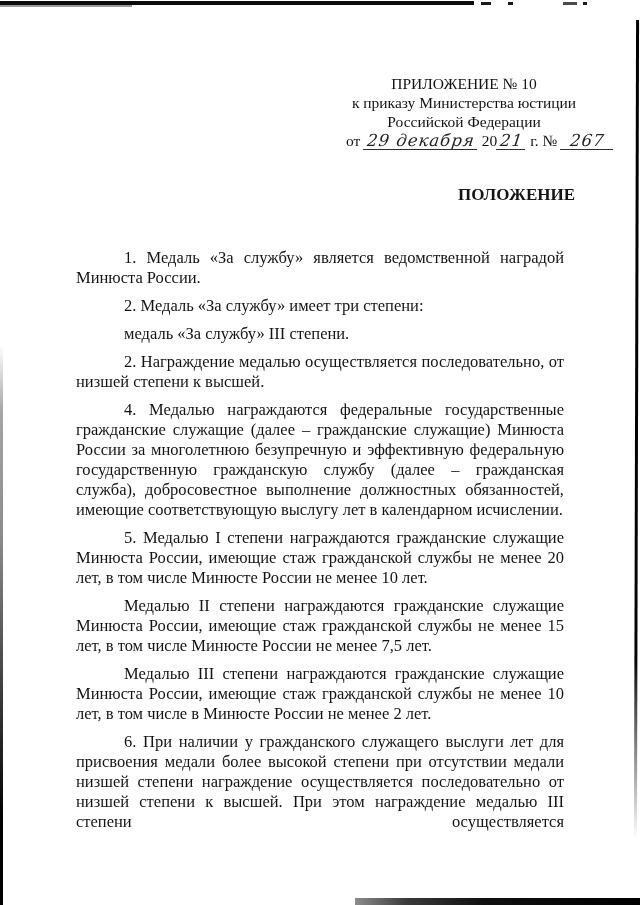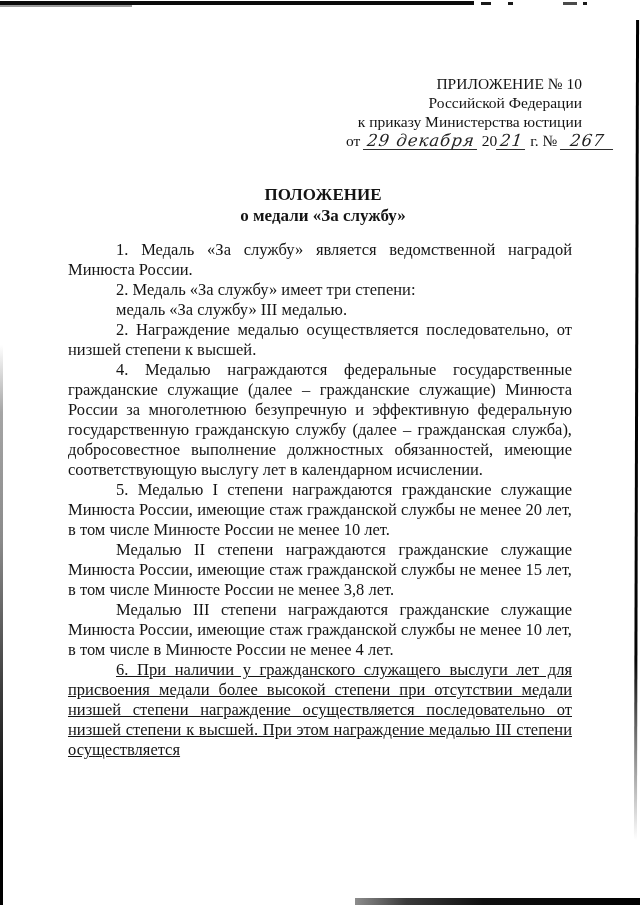--- a/index.html
+++ b/index.html
@@ -38,21 +38,21 @@
     background: linear-gradient(to bottom, rgba(0,0,0,0) 0%, #a5a5a5 12%, #8a8a8a 35%, #3c3c3c 62%, #000 85%);
   }
   .scan-bottom {
     position: absolute; bottom: 0; left: 355px; right: 0; height: 7px;
     background: linear-gradient(to right, #8d8d8d 0%, #3a3a3a 18%, #101010 45%, #000 100%);
   }
 
   
   .header {
     position: absolute; top: 75px; left: 346px; width: 236px;
-    text-align: right;
+    text-align: center;
     font-size: 15.5px; line-height: 18.8px;
     white-space: nowrap;
   }
   .date-line { margin-top: 1px; }
   .hw {
     display: inline-block;
     font-style: italic;
     font-family: "DejaVu Serif", serif;
     font-size: 16.5px;
     letter-spacing: 1px;
@@ -60,71 +60,70 @@
     border-bottom: 1.5px solid #2e2e2e;
     padding: 0 3px;
     transform: skewX(-7deg);
     line-height: 16px;
   }
   .hw.num { padding: 0 9px; }
 
   
   .title {
     position: absolute; top: 184px; left: 71px; width: 504px;
-    text-align: center; font-weight: bold;
+    text-align: right; font-weight: bold;
     font-size: 17px; line-height: 21px;
   }
 
   
   .body-text {
     position: absolute; top: 240px; left: 68px; width: 504px;
     font-size: 16.5px; line-height: 20px;
     text-align: justify;
   }
-  .body-text p { margin: 0; text-indent: 48px; }
-  .body-text p.cut { text-align-last: justify; text-decoration: underline; }
+  .body-text p { margin: 8px; text-indent: 48px; }
+  .body-text p.cut { text-align-last: justify; }
 </style>
 </head>
 <body>
 
 <div class="page">
 
   <div class="scan-top"></div>
   <div class="scan-top-gray"></div>
   <div class="scan-dash d1"></div>
   <div class="scan-dash d2"></div>
   <div class="scan-dash d3"></div>
   <div class="scan-dash d4"></div>
   <div class="scan-right"></div>
   <div class="scan-left"></div>
   <div class="scan-bottom"></div>
 
   <div class="header">
     <div>ПРИЛОЖЕНИЕ № 10</div>
+    <div>к приказу Министерства юстиции</div>
     <div>Российской Федерации</div>
-    <div>к приказу Министерства юстиции</div>
     <div class="date-line">
       <span>от</span>
       <span class="hw">29 декабря</span>
       <span>20</span><span class="hw">21</span>
       <span>г. №</span>
       <span class="hw num">267</span>
     </div>
   </div>
 
   <div class="title">
     <div>ПОЛОЖЕНИЕ</div>
-    <div>о медали «За службу»</div>
   </div>
 
   <div class="body-text">
     <p>1. Медаль «За службу» является ведомственной наградой Минюста России.</p>
     <p>2. Медаль «За службу» имеет три степени:</p>
-    <p>медаль «За службу» III медалью.</p>
+    <p>медаль «За службу» III степени.</p>
     <p>2. Награждение медалью осуществляется последовательно, от низшей степени к высшей.</p>
     <p>4. Медалью награждаются федеральные государственные гражданские служащие (далее – гражданские служащие) Минюста России за многолетнюю безупречную и эффективную федеральную государственную гражданскую службу (далее – гражданская служба), добросовестное выполнение должностных обязанностей, имеющие соответствующую выслугу лет в календарном исчислении.</p>
     <p>5. Медалью I степени награждаются гражданские служащие Минюста России, имеющие стаж гражданской службы не менее 20 лет, в том числе Минюсте России не менее 10 лет.</p>
-    <p>Медалью II степени награждаются гражданские служащие Минюста России, имеющие стаж гражданской службы не менее 15 лет, в том числе Минюсте России не менее 3,8 лет.</p>
-    <p>Медалью III степени награждаются гражданские служащие Минюста России, имеющие стаж гражданской службы не менее 10 лет, в том числе в Минюсте России не менее 4 лет.</p>
+    <p>Медалью II степени награждаются гражданские служащие Минюста России, имеющие стаж гражданской службы не менее 15 лет, в том числе Минюсте России не менее 7,5 лет.</p>
+    <p>Медалью III степени награждаются гражданские служащие Минюста России, имеющие стаж гражданской службы не менее 10 лет, в том числе в Минюсте России не менее 2 лет.</p>
     <p class="cut">6. При наличии у гражданского служащего выслуги лет для присвоения медали более высокой степени при отсутствии медали низшей степени награждение осуществляется последовательно от низшей степени к высшей. При этом награждение медалью III степени осуществляется</p>
   </div>
 
 </div>
 
 </body></html>

